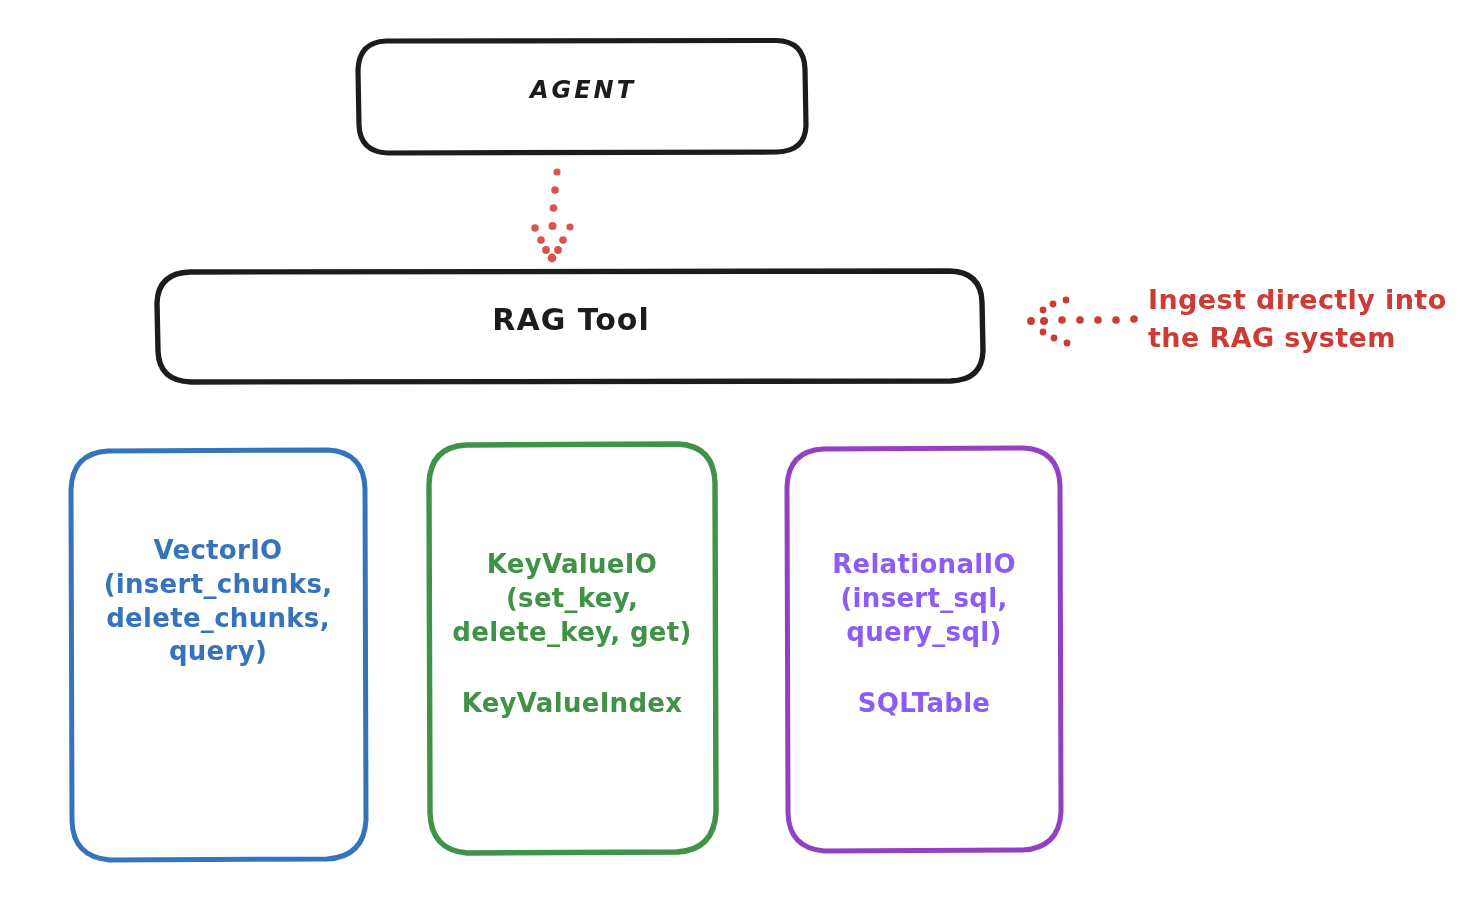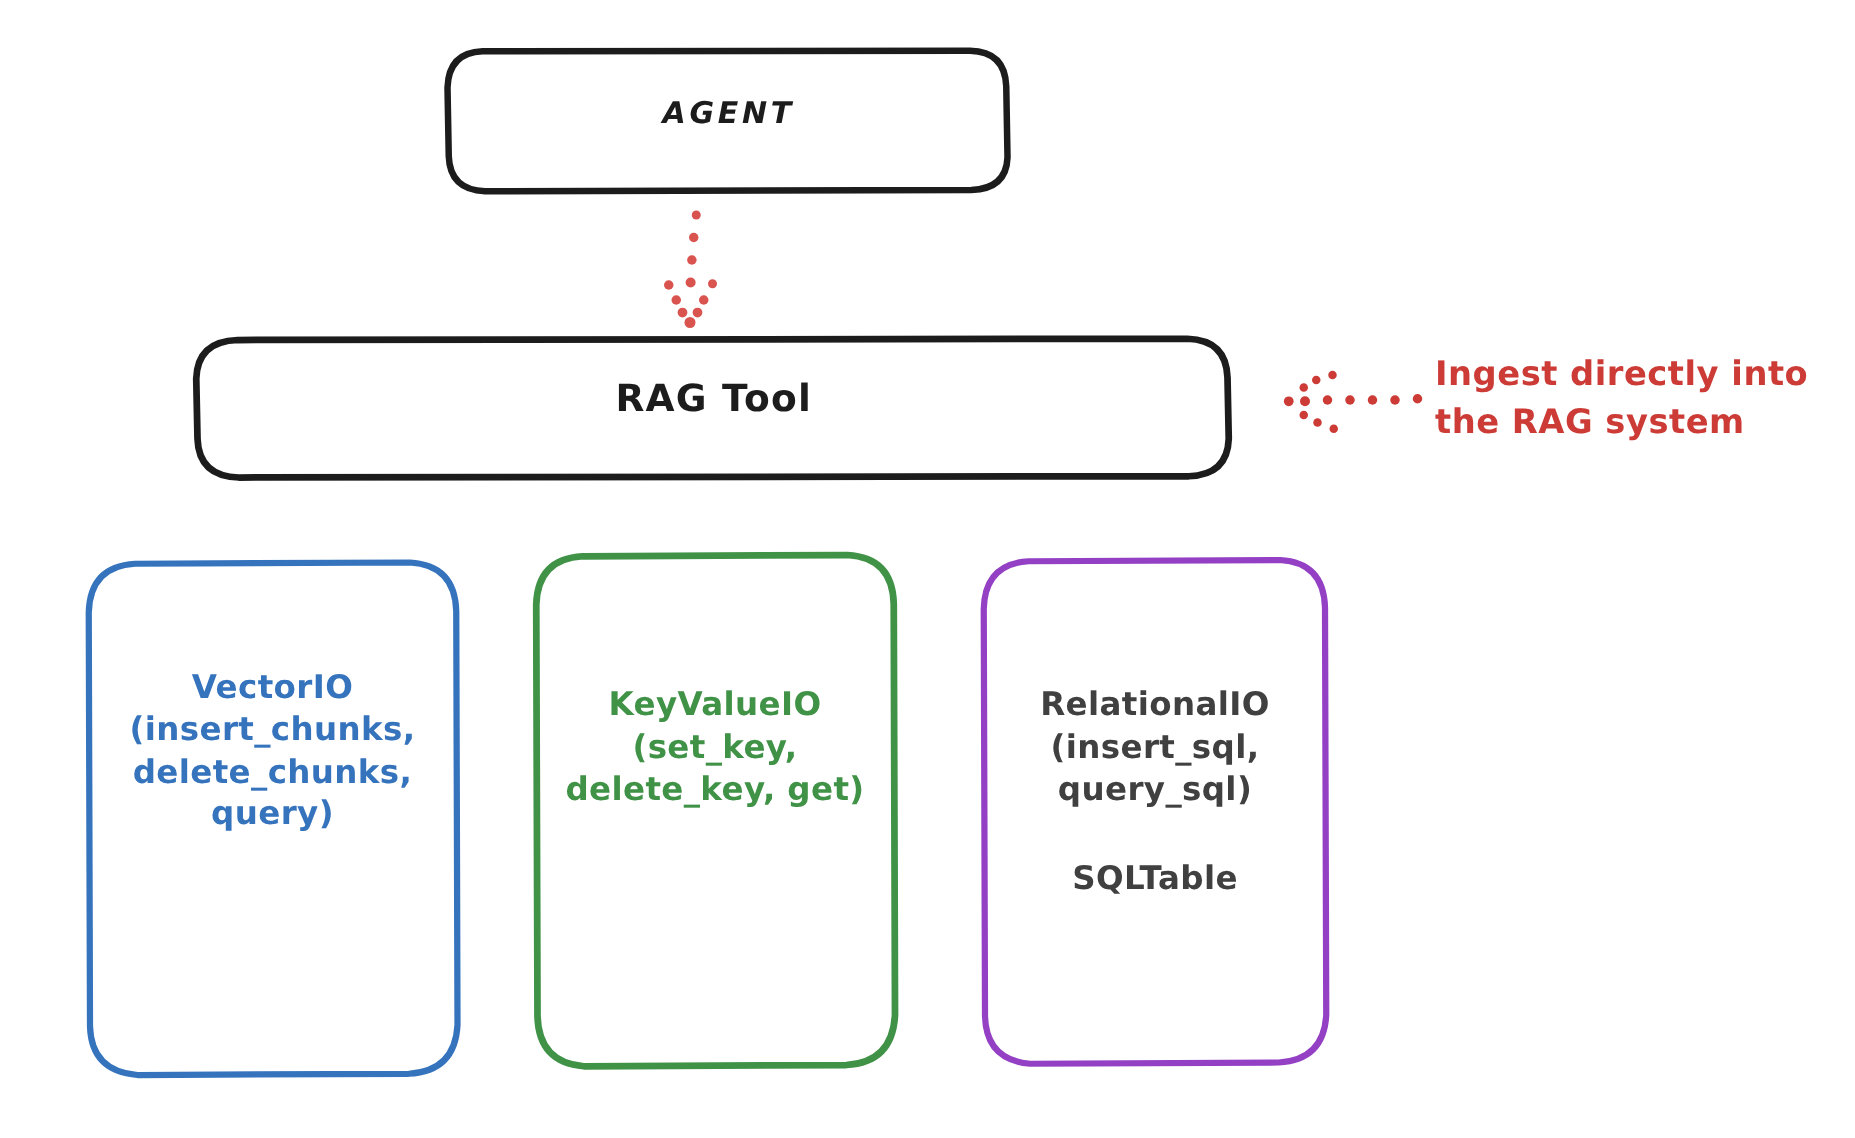--- a/index.html
+++ b/index.html
@@ -75,21 +75,21 @@
   #keyvalue-text {
     left: 430px;
     top: 548px;
     width: 284px;
     color: #3f9246;
   }
   #relational-text {
     left: 788px;
     top: 548px;
     width: 272px;
-    color: #404040;
+    color: #8b5cf6;
   }
 
   #annotation-text {
     position: absolute;
     left: 1148px;
     top: 281px;
     width: 330px;
     font-size: 27px;
     font-weight: 600;
     line-height: 1.42;
@@ -170,20 +170,21 @@
   <span class="api-line">VectorIO
 (insert_chunks,
 delete_chunks,
 query)</span>
 </div>
 
 <div class="store-box-text" id="keyvalue-text">
   <span class="api-line">KeyValueIO
 (set_key,
 delete_key, get)</span>
+  <span class="index-line">KeyValueIndex</span>
 </div>
 
 <div class="store-box-text" id="relational-text">
   <span class="api-line">RelationalIO
 (insert_sql,
 query_sql)</span>
   <span class="index-line">SQLTable</span>
 </div>
 
 <div id="annotation-text">Ingest directly into

